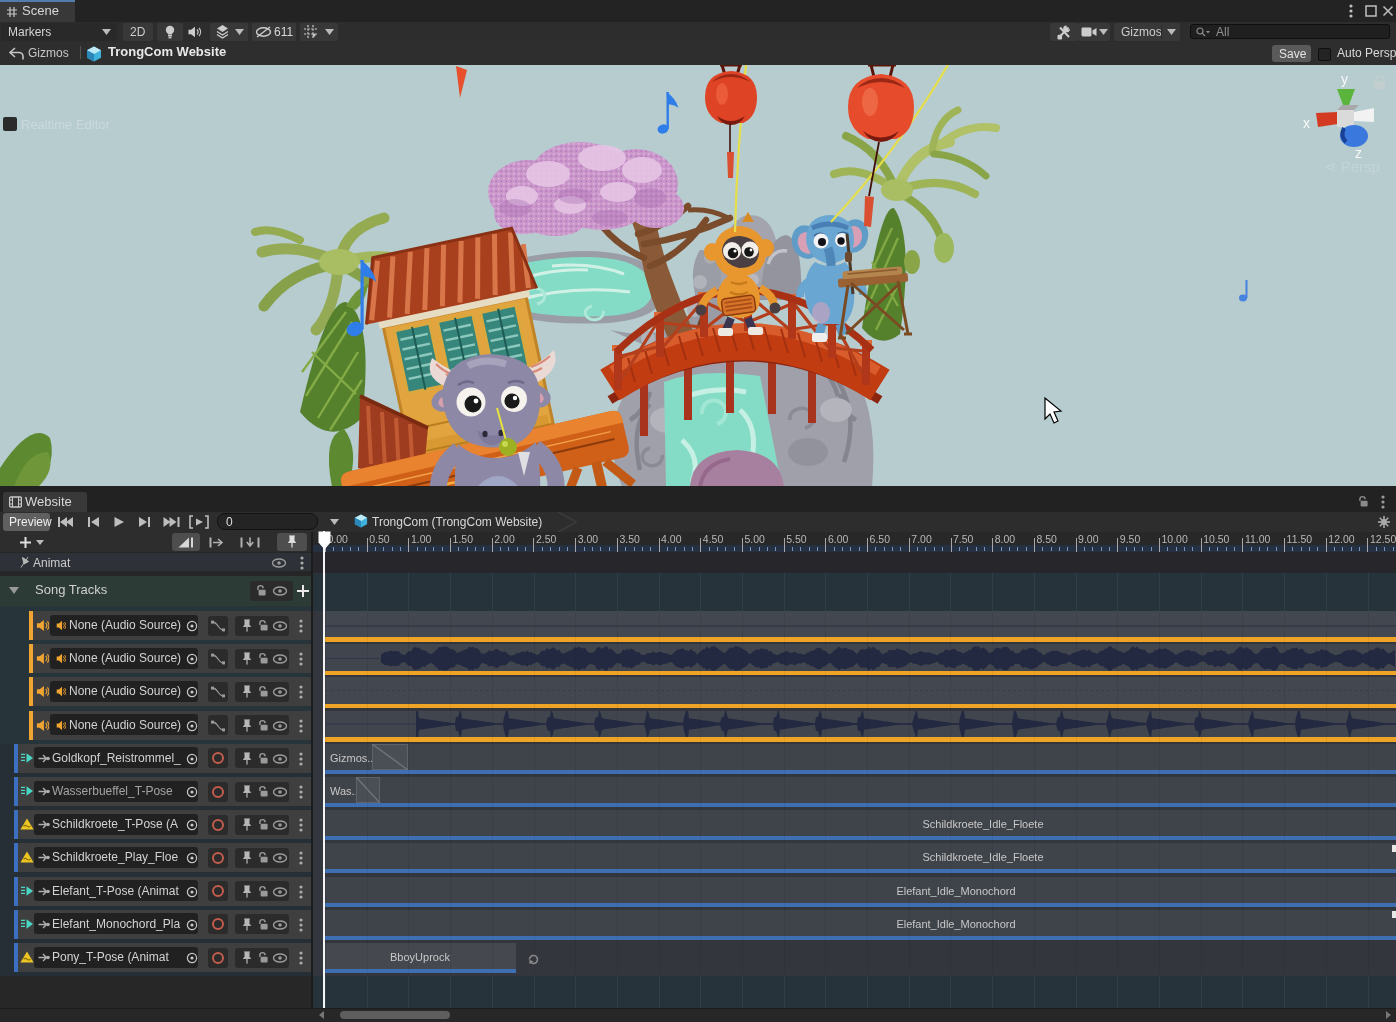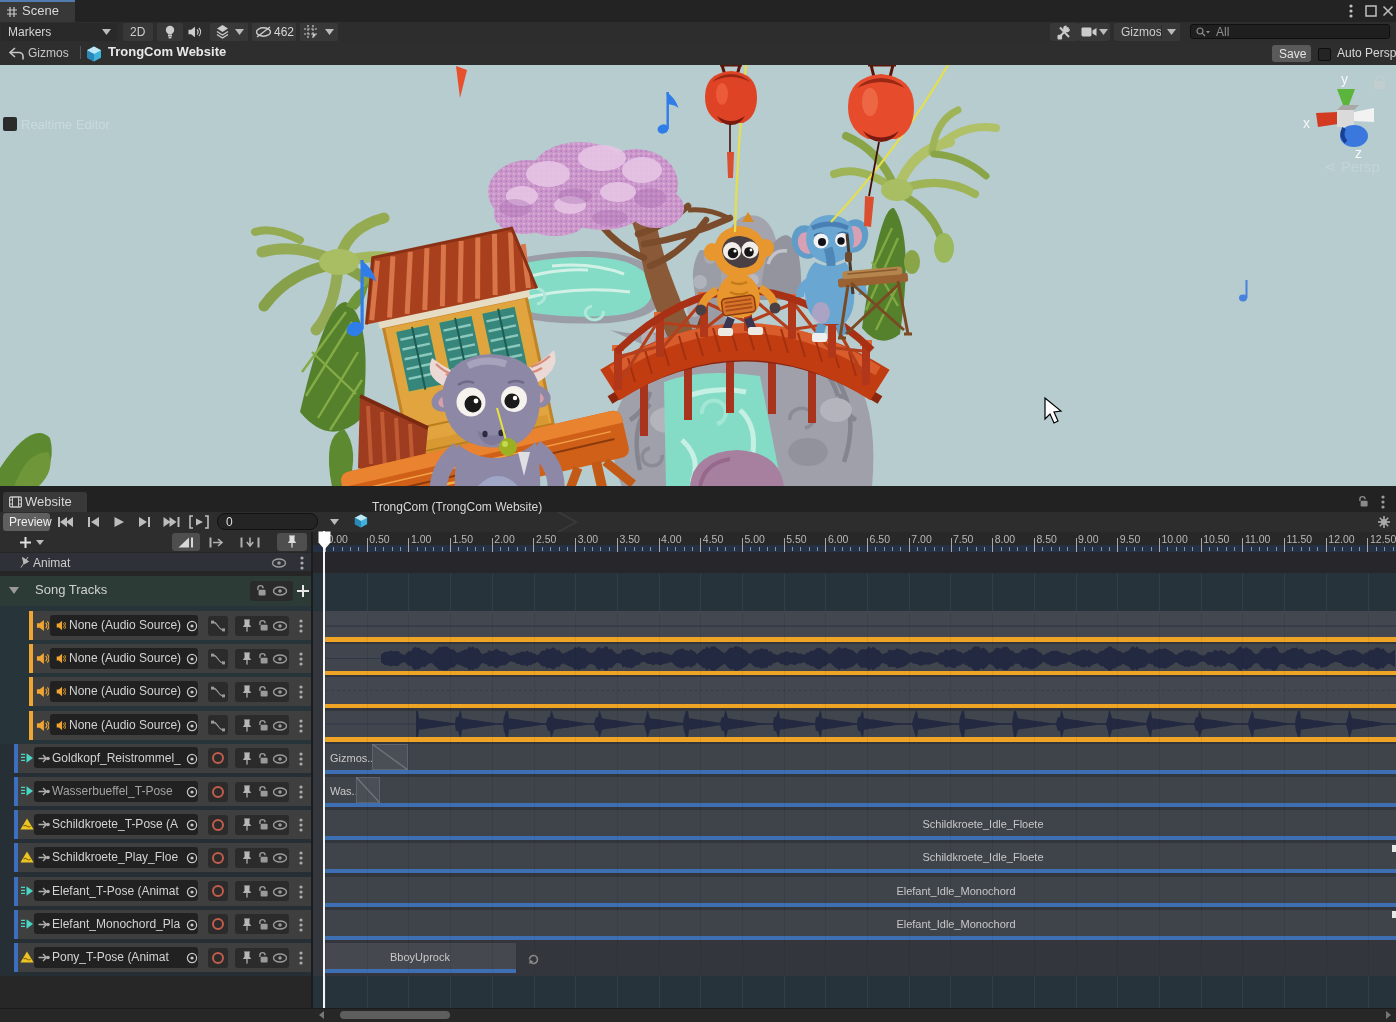--- a/index.html
+++ b/index.html
@@ -52,21 +52,21 @@
       <path d="M2 9.5 7.5 13 13 9.5" fill="none" stroke="#cccccc" stroke-width="1.4"></path>
     </svg>
     <svg style="position:absolute;left:235px;top:29px" width="9" height="6" viewBox="0 0 9 6">
       <path d="M0 0h9L4.5 6z" fill="#bbbbbb"></path>
     </svg>
     <div class="btn" style="left:252px;top:23px;width:44px;height:18px"></div>
     <svg style="position:absolute;left:255px;top:26px" width="17" height="12" viewBox="0 0 17 12">
       <ellipse cx="8.5" cy="6" rx="7" ry="4.2" fill="none" stroke="#cccccc" stroke-width="1.4"></ellipse>
       <path d="M2 11 15 1" stroke="#cccccc" stroke-width="1.4"></path>
     </svg>
-    <div class="t12" style="left:274px;top:25px;color:#d8d8d8">462</div>
+    <div class="t12" style="left:274px;top:25px;color:#d8d8d8">611</div>
     <div class="btn" style="left:300px;top:23px;width:38px;height:18px"></div>
     <svg style="position:absolute;left:304px;top:25px" width="14" height="14" viewBox="0 0 14 14">
       <path d="M4 0v14M9 0v14M0 4h14M0 9h14" stroke="#cccccc" stroke-width="1.2" stroke-dasharray="2.2 1.4"></path>
       <path d="M9 9l2.2 2.2M11.2 9 9 11.2" stroke="#cccccc" stroke-width="1.3"></path>
     </svg>
     <svg style="position:absolute;left:325px;top:29px" width="9" height="6" viewBox="0 0 9 6">
       <path d="M0 0h9L4.5 6z" fill="#bbbbbb"></path>
     </svg>
     <div class="btn" style="left:1050px;top:23px;width:28px;height:18px"></div>
     <svg style="position:absolute;left:1056px;top:24px" width="17" height="16" viewBox="0 0 17 16">
@@ -445,21 +445,21 @@
     <svg style="position:absolute;left:330px;top:519px" width="9" height="6" viewBox="0 0 9 6">
       <path d="M0 0h9L4.5 6z" fill="#bbbbbb"></path>
     </svg>
     <svg style="position:absolute;left:354px;top:514px" width="14" height="14" viewBox="0 0 14 14">
       <g transform="scale(0.875)">
         <path d="M8 0.5 15 4.2v7.6L8 15.5 1 11.8V4.2z" fill="#3fb2dc"></path>
         <path d="M8 0.5 15 4.2 8 7.9 1 4.2z" fill="#bfe9f5"></path>
         <path d="M8 7.9v7.6L1 11.8V4.2z" fill="#2a87b8"></path>
       </g>
     </svg>
-    <div class="t12" style="left:372px;top:500px;color:#d8d8d8">TrongCom (TrongCom Website)</div>
+    <div class="t12" style="left:372px;top:515px;color:#d8d8d8">TrongCom (TrongCom Website)</div>
     <svg style="position:absolute;left:556px;top:512px" width="22" height="20" viewBox="0 0 22 20">
       <path d="M2 0 L20 10 L2 20" fill="none" stroke="#3a3a3a" stroke-width="2"></path>
     </svg>
     <svg style="position:absolute;left:1377px;top:515px" width="14" height="14" viewBox="0 0 14 14">
       <circle cx="7" cy="7" r="2.2" fill="none" stroke="#aaaaaa" stroke-width="1.4"></circle>
       <g stroke="#aaaaaa" stroke-width="1.6">
         <line x1="7" y1="7" x2="13.00" y2="7.00"></line>
         <line x1="7" y1="7" x2="11.24" y2="11.24"></line>
         <line x1="7" y1="7" x2="7.00" y2="13.00"></line>
         <line x1="7" y1="7" x2="2.76" y2="11.24"></line>

